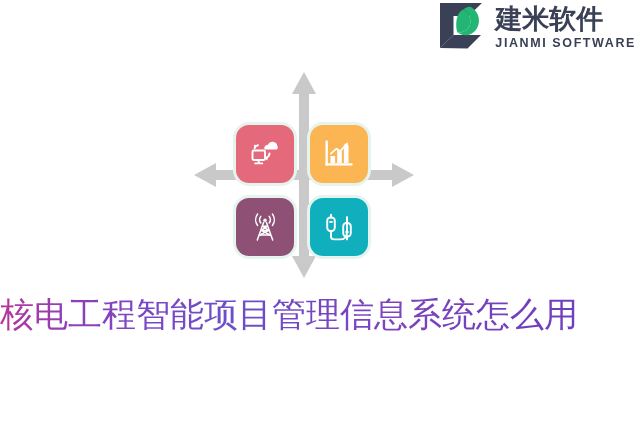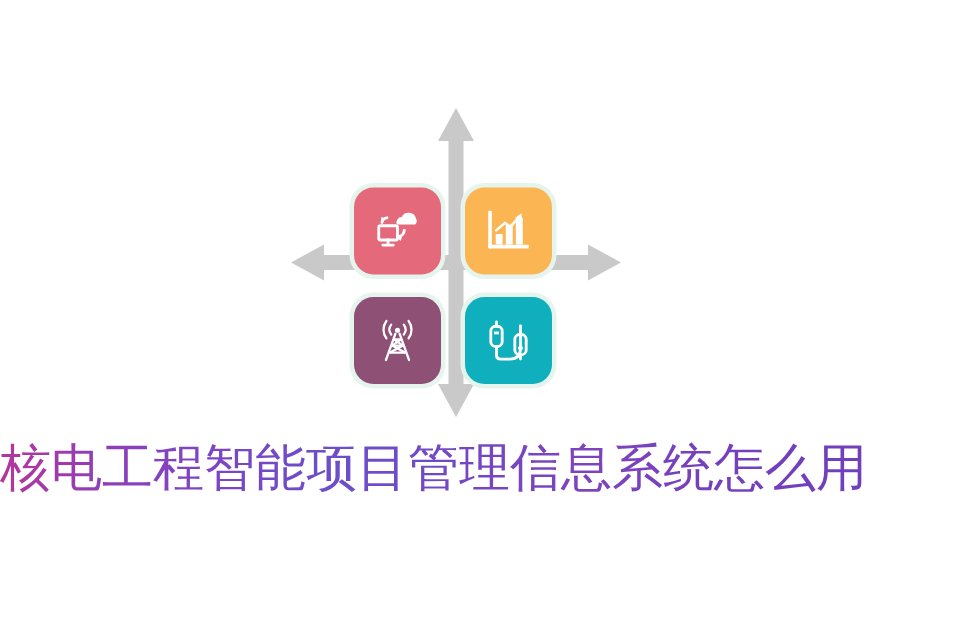--- a/index.html
+++ b/index.html
@@ -88,21 +88,21 @@
   #tile-bl { left: 44px;  top: 126px; background: #8e5175; }
   #tile-br { left: 118px; top: 126px; background: #0fafbd; }
 
   
   #headline {
     position: absolute;
     left: 0;
     top: 293px;
     width: 576px;
     text-align: center;
-    font-family: Liberation Mono, monospace;
+    font-family: Liberation Serif, serif;
     font-size: 34px;
     line-height: 44px;
     white-space: nowrap;
     background-image: linear-gradient(90deg,
         #b5359a 0%,
         #8f3fb8 12%,
         #7a46c4 26%,
         #6b4fc9 40%,
         #7447c2 54%,
         #7d44bd 68%,
@@ -112,20 +112,36 @@
     background-clip: text;
     color: transparent;
     -webkit-text-fill-color: transparent;
   }
 </style>
 </head>
 <body>
 
 <div id="stage">
 
+  <div id="brand">
+
+    <svg id="brand-mark" viewBox="0 0 52 50">
+
+      <path d="M14.5 1 L45 1 L31.5 14 L16.5 14 L16.5 33 L3 46 L3 1 Z" fill="#3a4156"></path>
+      <path d="M3 46 L16.5 33 L44 33 L30.5 46.5 Z" fill="#3a4156"></path>
+
+      <path d="M34 5 C43 10 44.5 22 38 29 C33 34.5 25 34 20.5 30.5 C26 31 31.5 28 33 22.5 C34.5 17 32 10.5 26.5 7.5 C29 5.5 31.5 4.3 34 5 Z" fill="#22b573"></path>
+      <path d="M26.5 7.5 C32 10.5 34.5 17 33 22.5 C31.5 28 26 31 20.5 30.5 C18.5 26 18.8 17 21.5 12 C23 9.4 24.8 8.1 26.5 7.5 Z" fill="#22b573"></path>
+    </svg>
+
+    <div id="brand-text">
+      <div id="brand-cn">建米软件</div>
+      <div id="brand-en">JIANMI SOFTWARE</div>
+    </div>
+  </div>
 
   <div id="diagram">
 
     <svg id="axes" viewBox="0 0 224 206">
       <g fill="#c9c9c9">
 
         <rect x="22" y="98" width="180" height="10"></rect>
 
         <polygon points="2,103 24,91 24,115"></polygon>
 

